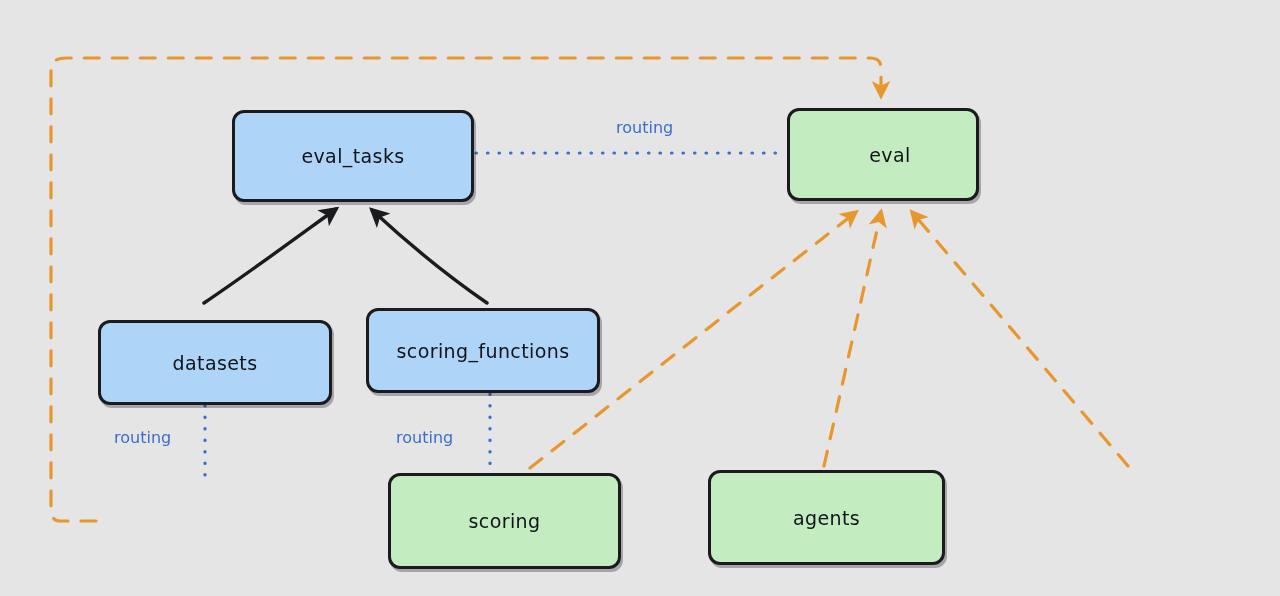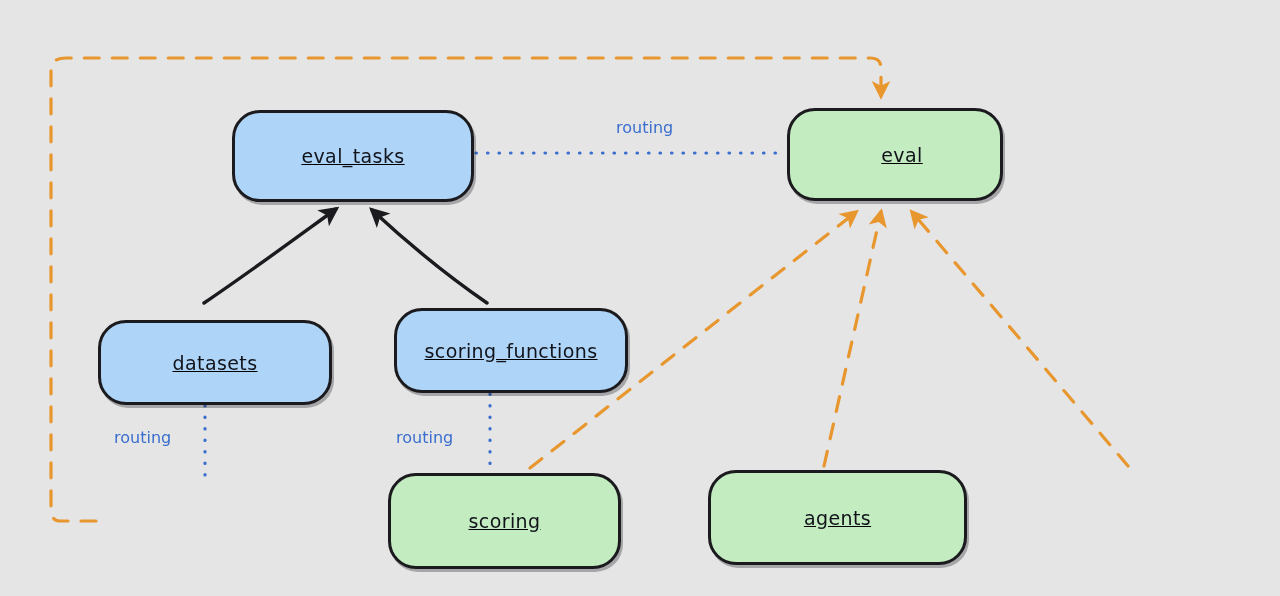--- a/index.html
+++ b/index.html
@@ -25,23 +25,22 @@
     width: 1280px;
     height: 596px;
   }
   .node {
     position: absolute;
     box-sizing: border-box;
     display: flex;
     align-items: center;
     justify-content: center;
     border: 3px solid #1b1b1f;
-    border-radius: 28px;
+    border-radius: 12px;
     box-shadow: 2px 3px 0 rgba(20,20,25,0.30);
-    text-decoration: underline;
   }
   .node-label {
     font-family: "DejaVu Sans", sans-serif;
     font-size: 19px;
     letter-spacing: 0.4px;
     color: #11131a;
     white-space: nowrap;
     user-select: none;
   }
   .node.blue  { background: #aed4f7; }
@@ -111,35 +110,35 @@
   </svg>
 
   <div class="edge-label" style="left:616px; top:118px;">routing</div>
   <div class="edge-label" style="left:114px; top:428px;">routing</div>
   <div class="edge-label" style="left:396px; top:428px;">routing</div>
 
   <div class="node blue" style="left:232px; top:110px; width:242px; height:92px;">
     <span class="node-label">eval_tasks</span>
   </div>
 
-  <div class="node green" style="left:787px; top:108px; width:216px; height:93px;padding-left:14px;">
+  <div class="node green" style="left:787px; top:108px; width:192px; height:93px;padding-left:14px;">
     <span class="node-label">eval</span>
   </div>
 
   <div class="node blue" style="left:98px; top:308px; width:234px; height:85px;margin-top:12px;">
     <span class="node-label">datasets</span>
   </div>
 
-  <div class="node blue" style="left:394px; top:308px; width:234px; height:85px;">
+  <div class="node blue" style="left:366px; top:308px; width:234px; height:85px;">
     <span class="node-label">scoring_functions</span>
   </div>
 
 
   <div class="node green" style="left:388px; top:473px; width:233px; height:96px;">
     <span class="node-label">scoring</span>
   </div>
 
-  <div class="node green" style="left:708px; top:470px; width:259px; height:95px;">
+  <div class="node green" style="left:708px; top:470px; width:237px; height:95px;">
     <span class="node-label">agents</span>
   </div>
 
 
 </div>
 
 </body></html>

